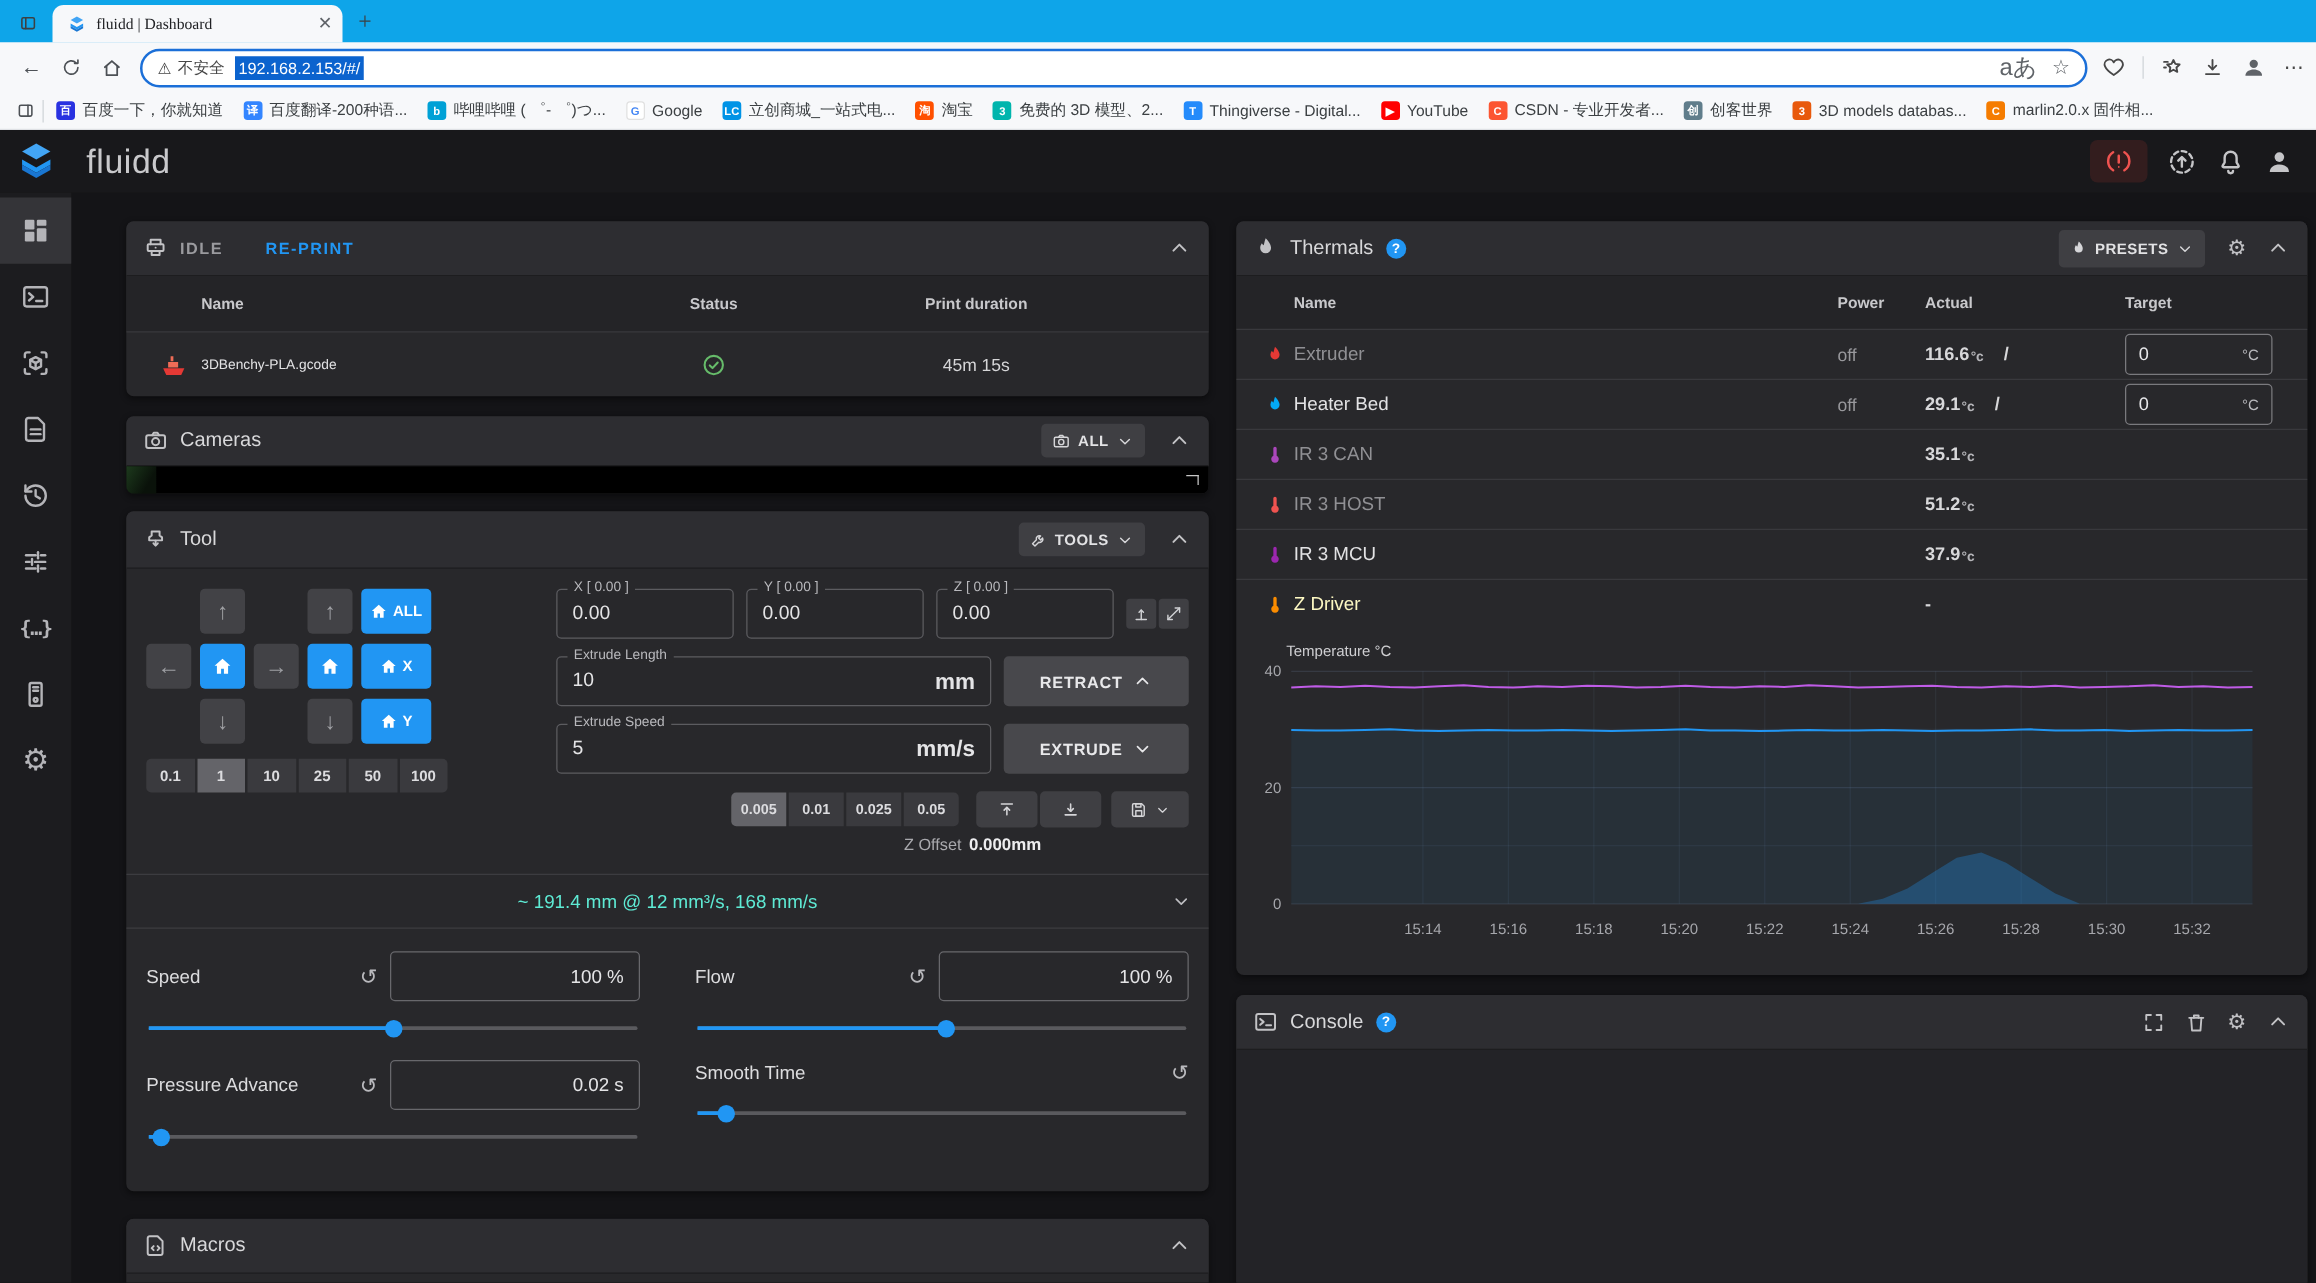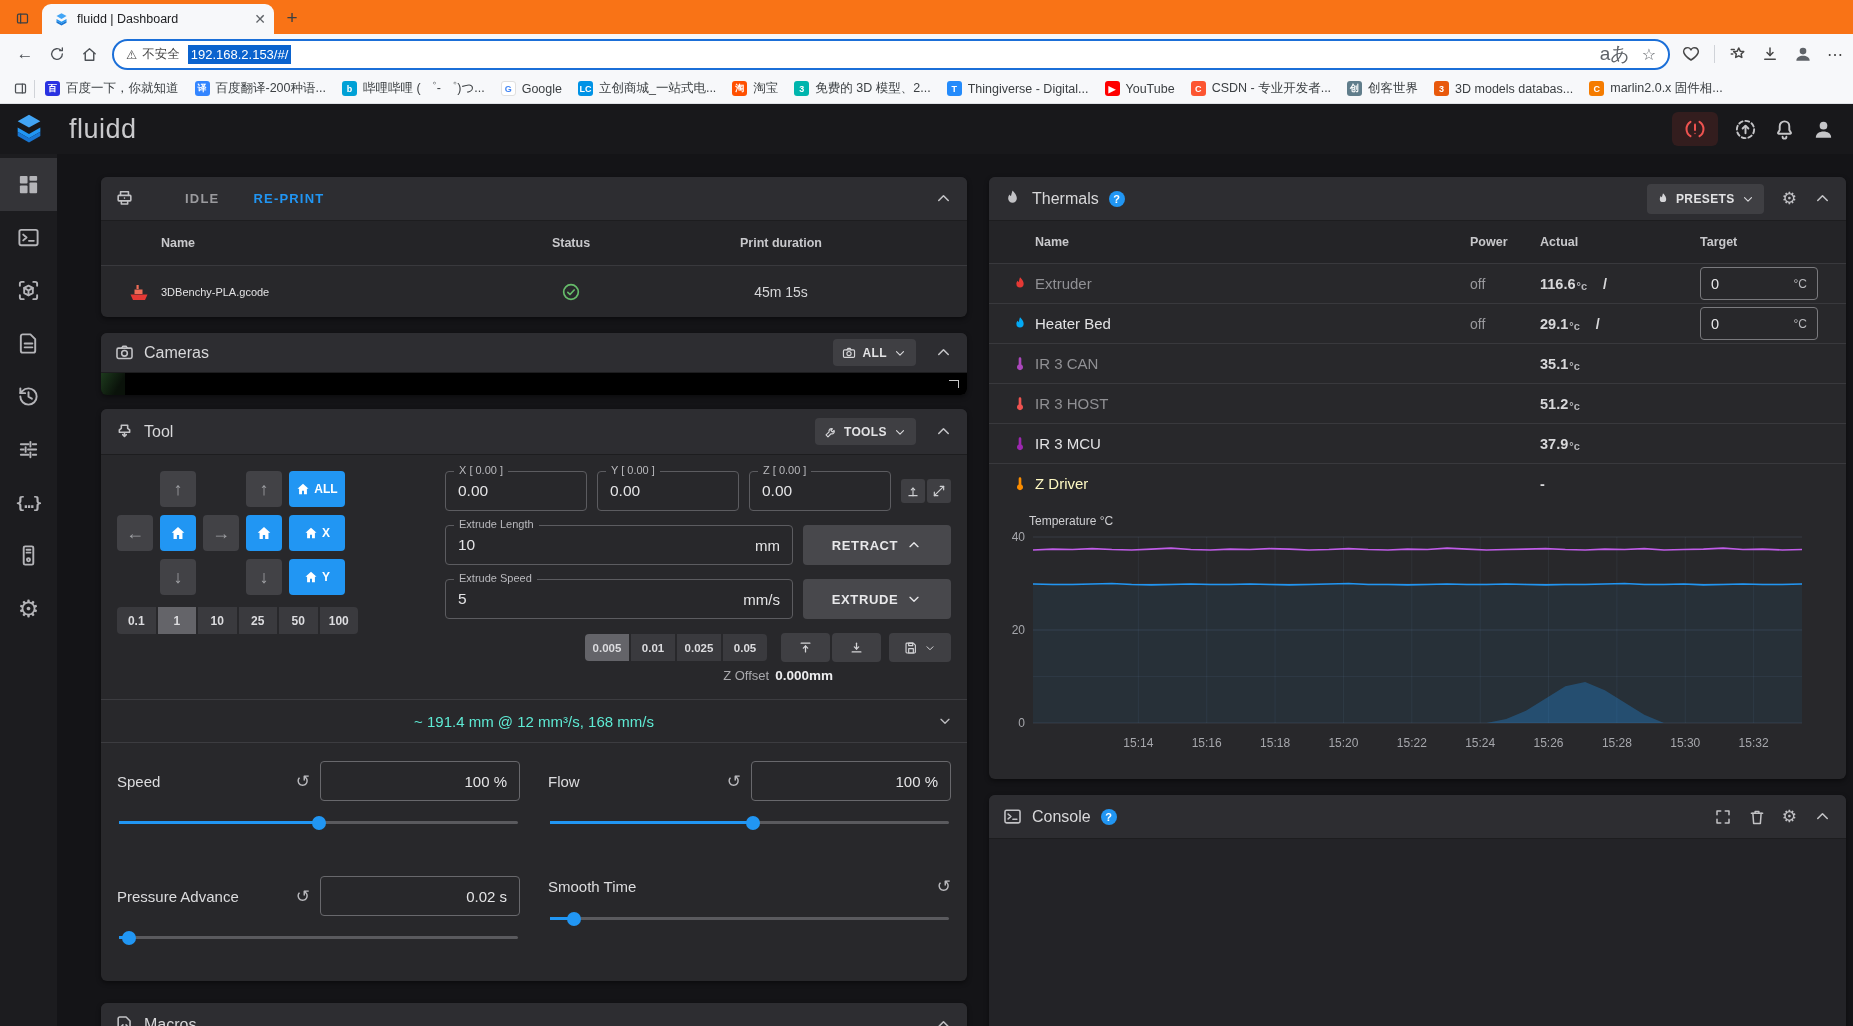--- a/index.html
+++ b/index.html
@@ -3,21 +3,21 @@
 <meta charset="utf-8">
 <style>
   html,body{margin:0;padding:0;width:1853px;height:1026px;overflow:hidden;
     background:#141417;font-family:"Liberation Sans",sans-serif;}
   *{box-sizing:border-box;}
   .ic{display:inline-flex;align-items:center;justify-content:center;flex:none;}
   .ic svg{width:1em;height:1em;}
 
   
   .chrome{position:absolute;left:0;top:0;width:1853px;height:104px;background:#f7f8fa;}
-  .tabstrip{height:34px;background:#f97316;display:flex;align-items:flex-end;padding-left:8px;}
+  .tabstrip{height:34px;background:#0ea5e9;display:flex;align-items:flex-end;padding-left:8px;font-family:Liberation Serif, serif;}
   .tabactions{width:28px;height:26px;display:flex;align-items:center;justify-content:center;color:#3c4043;font-size:15px;margin-bottom:3px;}
   .tab{width:232px;height:30px;background:#f7f8fa;border-radius:9px 9px 0 0;display:flex;align-items:center;gap:8px;padding:0 8px 0 12px;margin-left:6px;}
   .tab .title{flex:1;font-size:12.5px;color:#202124;white-space:nowrap;overflow:hidden;}
   .tab .close{color:#5f6368;font-size:14px;}
   .newtab{width:28px;height:28px;display:flex;align-items:center;justify-content:center;color:#3c4043;font-size:19px;margin:0 0 2px 4px;}
   .toolbar{height:40px;background:#f7f8fa;display:flex;align-items:center;padding:0 10px;gap:2px;}
   .navic{width:30px;height:30px;display:flex;align-items:center;justify-content:center;color:#4d5156;font-size:17px;}
   .omnibox{flex:1;max-width:1565px;height:31px;background:#fff;border:2px solid #1b6fd8;border-radius:16px;display:flex;align-items:center;padding:0 12px;gap:8px;margin:0 6px;}
   .secchip{display:flex;align-items:center;gap:5px;color:#474747;font-size:12.5px;white-space:nowrap;}
   .url{font-size:13px;white-space:nowrap;}
@@ -48,21 +48,21 @@
 
   .panel{background:#28282b;border-radius:6px;box-shadow:0 2px 5px rgba(0,0,0,.45);overflow:hidden;}
   .phead{height:44px;background:#2d2d31;border-bottom:1px solid #1d1d1f;display:flex;align-items:center;padding:0 14px;gap:10px;color:#d8d8da;font-size:16px;}
   .phead .ic{color:#c2c2c5;font-size:19px;}
   .chev{font-size:16px;color:#bdbdc1;}
   .qbadge{width:16px;height:16px;border-radius:50%;background:#2196f3;color:#fff;font-size:11px;font-weight:bold;display:flex;align-items:center;justify-content:center;}
   .pbtn{height:27px;background:#3f3f43;border-radius:4px;display:flex;align-items:center;gap:6px;padding:0 9px;font-size:12px;font-weight:bold;color:#e2e2e4;letter-spacing:.4px;}
   .pbtn .ic{font-size:14px;color:#d5d5d8;}
 
   
-  .st-head .state{font-size:13px;font-weight:bold;letter-spacing:1.2px;color:#9a9a9e;margin-left:41px;}
+  .st-head .state{font-size:13px;font-weight:bold;letter-spacing:1.2px;color:#9a9a9e;}
   .st-head .reprint{font-size:13px;font-weight:bold;letter-spacing:1.2px;color:#2196f3;margin-left:24px;}
   .sp{flex:1;}
   .thead{height:44px;background:#242427;display:grid;grid-template-columns:44px 1fr 160px 260px 40px;align-items:center;padding:0 16px;font-size:12.5px;font-weight:bold;color:#c8c8cb;}
   .frow{height:52px;border-top:1px solid #39393d;display:grid;grid-template-columns:44px 1fr 160px 260px 40px;align-items:center;padding:0 16px;}
   .fname{font-size:11px;color:#e2e2e4;}
   .ctr{text-align:center;}
   .dur{font-size:14px;color:#d6d6d8;text-align:center;}
 
   
   .cam-strip{height:22px;background:#000;display:flex;align-items:center;}
@@ -81,35 +81,35 @@
   .steps{display:flex;gap:2px;margin-top:12px;width:241px;}
   .seg{flex:1;height:27px;background:#3a3a3e;display:flex;align-items:center;justify-content:center;font-size:12px;font-weight:bold;color:#dcdcdf;}
   .seg.selected{background:#646469;}
   .seg:first-child{border-radius:4px 0 0 4px;}
   .seg:last-child{border-radius:0 4px 4px 0;}
   .fields{flex:1;}
   .frow2{display:flex;gap:10px;margin-bottom:14px;align-items:center;}
   .fld{position:relative;border:1px solid #5c5c60;border-radius:4px;height:40px;display:flex;align-items:center;padding:0 12px;flex:1;}
   .fld .lab{position:absolute;top:-8px;left:8px;background:#28282b;padding:0 5px;font-size:11px;color:#b9b9bd;white-space:nowrap;}
   .fld .val{font-size:15.5px;color:#e4e4e6;}
-  .fld .suffix{margin-left:auto;font-size:15px;color:#e4e4e6;}
+  .fld .suffix{margin-left:auto;font-size:18px;color:#e4e4e6;font-weight:bold;}
   .modetg{display:flex;gap:2px;}
   .mbtn{width:24px;height:24px;background:#3f3f43;border-radius:3px;display:flex;align-items:center;justify-content:center;color:#cfd0d3;font-size:14px;}
   .actbtn{flex:0 0 148px;height:40px;background:#48484c;border-radius:4px;display:flex;align-items:center;justify-content:center;gap:8px;font-size:13px;font-weight:bold;letter-spacing:.6px;color:#e8e8ea;}
   .microrow{display:flex;align-items:center;margin-bottom:6px;}
   .msteps{display:flex;gap:2px;width:182px;}
   .msteps .seg{font-size:11.5px;height:27px;}
   .zbtns{display:flex;gap:2px;margin-left:14px;}
   .zbtn{width:49px;height:29px;background:#3f3f43;border-radius:4px;display:flex;align-items:center;justify-content:center;color:#d5d5d8;font-size:15px;}
   .savebtn{width:62px;height:29px;background:#3f3f43;border-radius:4px;display:flex;align-items:center;justify-content:center;gap:6px;color:#d5d5d8;font-size:14px;margin-left:8px;}
   .zoffset{text-align:right;margin:6px 118px 2px 0;font-size:13px;color:#a9a9ad;}
   .zoffset b{color:#ededef;font-size:13.5px;margin-left:6px;}
   .flowline{margin:14px -16px 0;border-top:1px solid #3c3c40;border-bottom:1px solid #3c3c40;height:44px;display:flex;align-items:center;justify-content:center;position:relative;font-size:15px;color:#5eead4;}
   .flowline .chev{position:absolute;right:14px;}
-  .sliders{display:grid;grid-template-columns:1fr 1fr;column-gap:44px;padding-top:18px;gap:28px;}
+  .sliders{display:grid;grid-template-columns:1fr 1fr;column-gap:44px;padding-top:18px;}
   .srow{display:flex;align-items:center;gap:10px;}
   .srow .slab{flex:1;font-size:15px;color:#dcdcde;}
   .reset{font-size:17px;color:#b9b9bd;}
   .fld2{width:200px;height:40px;border:1px solid #68686c;border-radius:4px;display:flex;align-items:center;justify-content:flex-end;padding:0 12px;font-size:15px;color:#e4e4e6;}
   .strack{position:relative;height:3px;background:#5a5a5e;border-radius:2px;margin:20px 2px 24px;}
   .sfill{position:absolute;left:0;top:0;height:3px;background:#2196f3;}
   .sthumb{position:absolute;top:-5.5px;width:14px;height:14px;border-radius:50%;background:#2196f3;}
 
   
   .mac-body{padding:14px 16px;}

